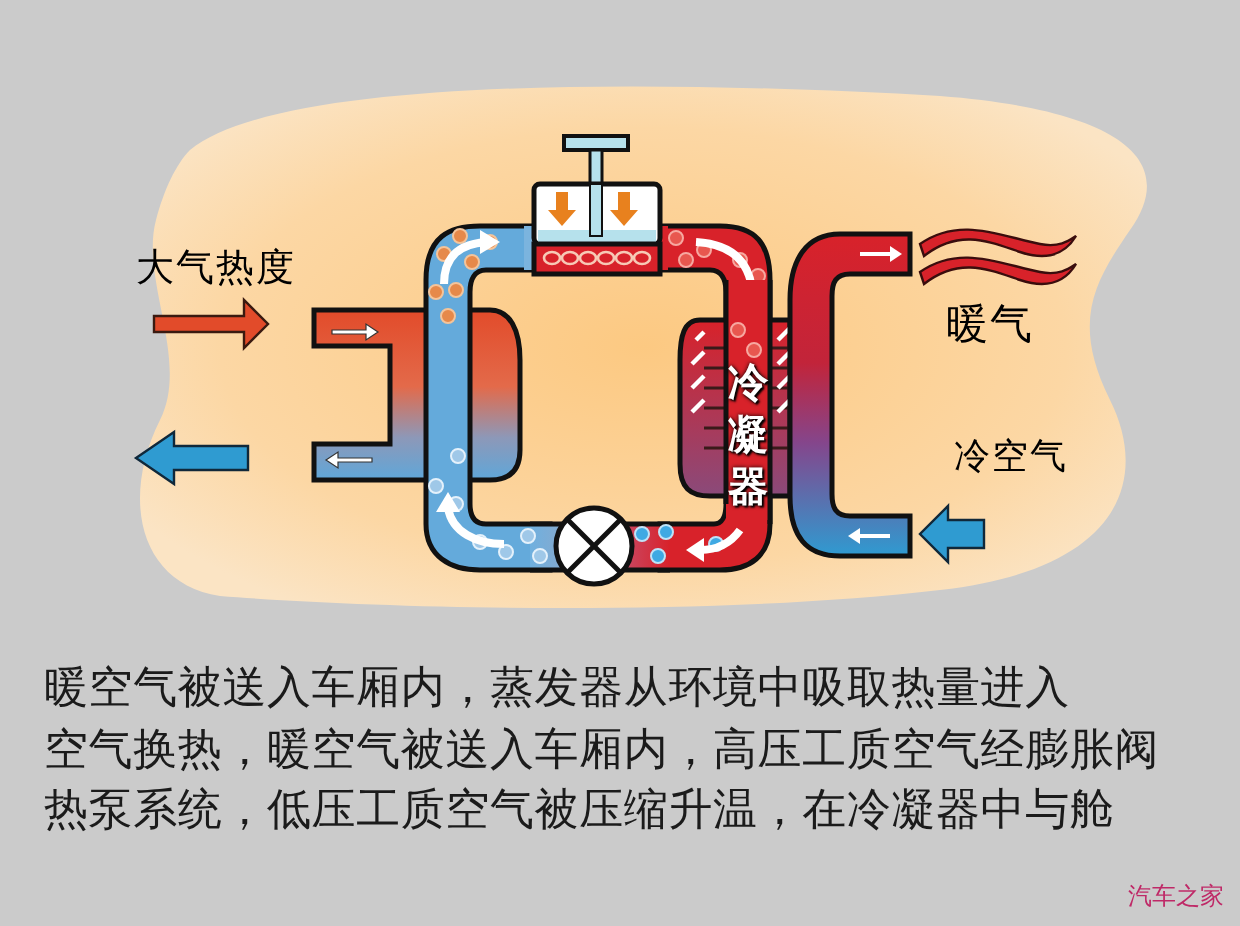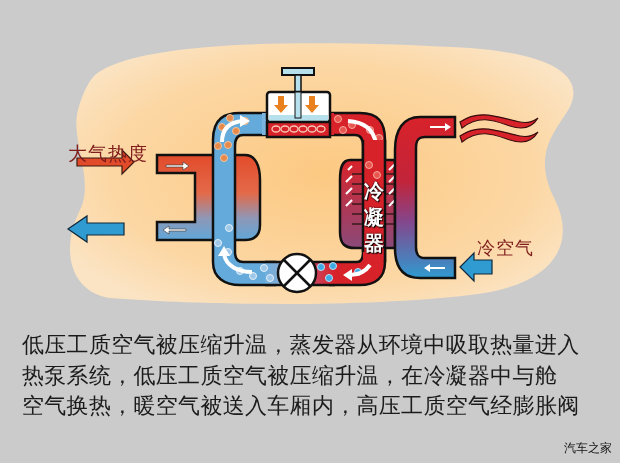--- a/index.html
+++ b/index.html
@@ -6,44 +6,43 @@
   body {
     width: 620px; height: 463px; overflow: hidden;
     background: #cbcbcb;
     font-family: "DejaVu Sans", "Liberation Sans", sans-serif;
     position: relative;
   }
   #diagram { position: absolute; left: 0; top: 0; width: 620px; height: 320px; }
   .hand-label {
     position: absolute;
     font-family: Liberation Serif, serif;
-    color: #7f1d1d;
+    color: #000000;
     font-size: 19px;
     letter-spacing: 1px;
-    margin-top: 20px;
   }
   .cond-label {
     position: absolute;
     color: #ffffff;
     font-size: 20px;
     line-height: 26px;
     font-weight: bold;
     text-shadow: 0 0 2px #000, 1px 1px 1px #000;
     width: 26px;
     text-align: center;
   }
   .caption {
     position: absolute; left: 22px; top: 330px; width: 590px;
     font-size: 22px; line-height: 30.5px; color: #1b1b1b;
     letter-spacing: 0.3px;
   }
   .caption div { white-space: nowrap; }
   .watermark {
     position: absolute; right: 8px; bottom: 6px;
-    color: #000000; font-size: 12px; opacity: 0.9; margin-top: 20px;
+    color: #be185d; font-size: 12px; opacity: 0.9; margin-top: 20px;
   }
 </style>
 </head>
 <body>
 
 <div id="diagram">
   <svg width="620" height="320" viewBox="0 0 620 320">
     <defs>
       <radialGradient id="blobGrad" cx="50%" cy="50%" r="60%">
         <stop offset="0%" stop-color="#fcc982"></stop>
@@ -217,28 +216,29 @@
       <path d="M460,122 C480,108 500,118 520,122 C530,124 535,120 538,118 C532,128 522,130 510,126 C495,121 480,114 462,128 Z" fill="#d8222a" stroke="#3a0d0d" stroke-width="1.2"></path>
       <path d="M460,136 C480,122 500,132 520,136 C530,138 535,134 538,132 C532,142 522,144 510,140 C495,135 480,128 462,142 Z" fill="#d8222a" stroke="#3a0d0d" stroke-width="1.2"></path>
     </g>
 
     <g>
       <path d="M492,260 L474,260 L474,253 L460,267 L474,281 L474,274 L492,274 Z" fill="#2f9bd1" stroke="#10283a" stroke-width="1.2"></path>
     </g>
   </svg>
 
   <div class="hand-label" style="left:68px; top:121px;">大气热度</div>
+  <div class="hand-label" style="left:473px; top:148px; font-size:21px;">暖气</div>
   <div class="hand-label" style="left:477px; top:216px; font-size:18px;">冷空气</div>
 
   <div class="cond-label" style="left:361px; top:178px;">
     <div>冷</div>
     <div>凝</div>
     <div>器</div>
   </div>
 </div>
 
 <div class="caption">
-  <div>低压工质空气被压缩升温，蒸发器从环境中吸取热量进入</div>
+  <div>暖空气被送入车厢内，蒸发器从环境中吸取热量进入</div>
+  <div>空气换热，暖空气被送入车厢内，高压工质空气经膨胀阀</div>
   <div>热泵系统，低压工质空气被压缩升温，在冷凝器中与舱</div>
-  <div>空气换热，暖空气被送入车厢内，高压工质空气经膨胀阀</div>
 </div>
 
 <div class="watermark">汽车之家</div>
 
 </body></html>

